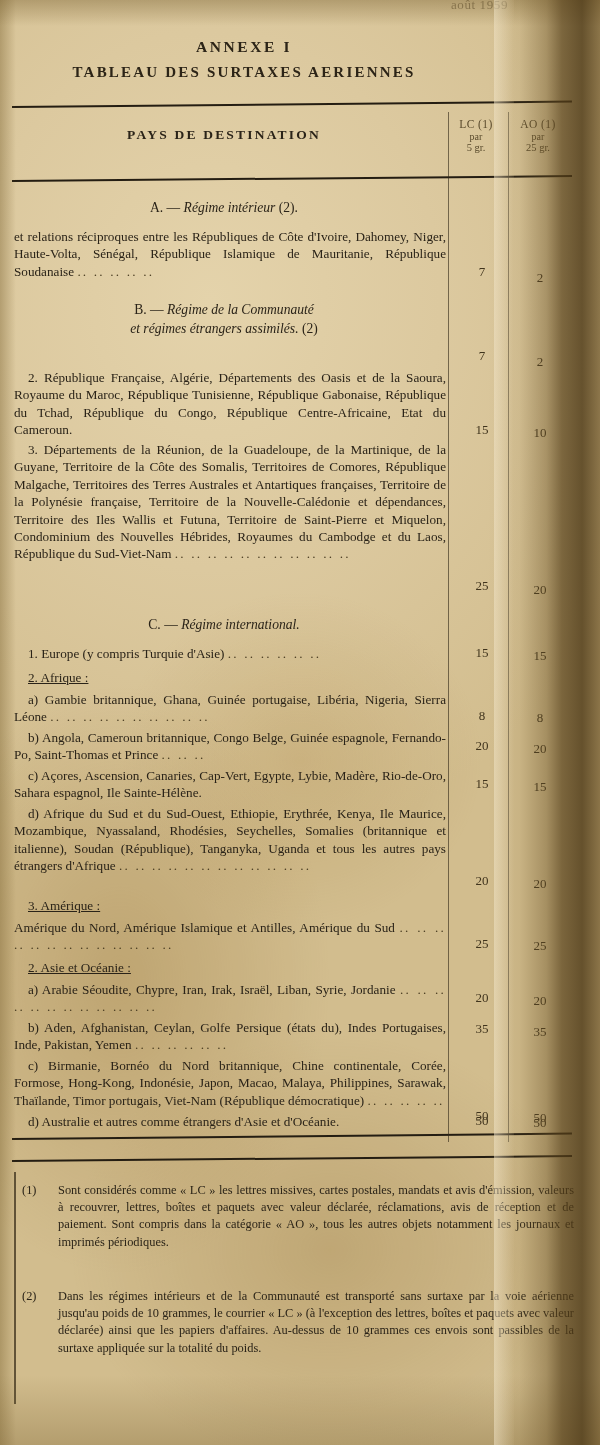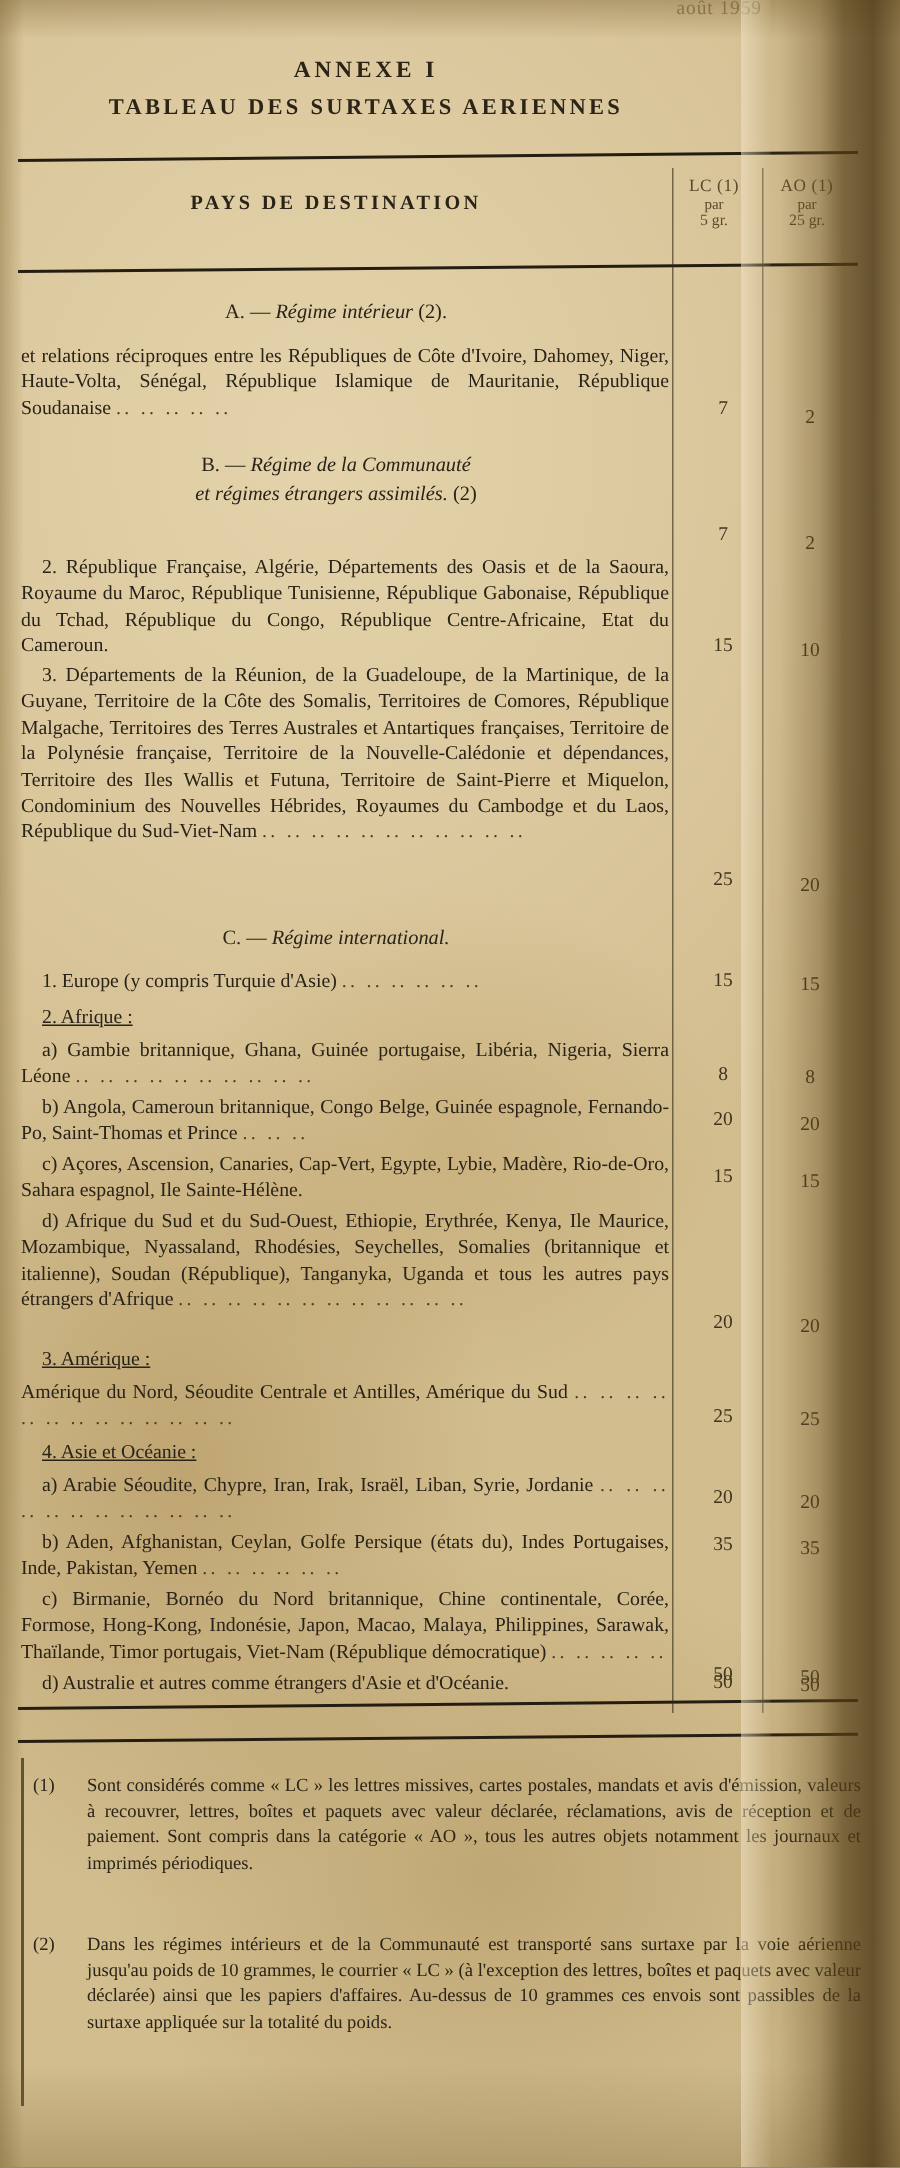--- a/index.html
+++ b/index.html
@@ -370,28 +370,28 @@
         <span class="ld">.. .. .. .. .. .. .. .. .. .. .. ..</span>
       </div>
       <div class="lc" style="top:68px;">20</div>
       <div class="ao" style="top:71px;">20</div>
     </div>
 
     <div class="grp-label" style="top:898px;">3. Amérique :</div>
 
     <div class="entry" style="top:919px; left:0; width:600px; height:40px;">
       <div class="txt">
-        <span>Amérique du Nord, Séoudite Centrale et Antilles, Amérique du Sud</span>
+        <span>Amérique du Nord, Amérique Islamique et Antilles, Amérique du Sud</span>
         <span class="ld">.. .. .. .. .. .. .. .. .. .. .. .. ..</span>
       </div>
       <div class="lc" style="top:17px;">25</div>
       <div class="ao" style="top:19px;">25</div>
     </div>
 
-    <div class="grp-label" style="top:960px;">4. Asie et Océanie :</div>
+    <div class="grp-label" style="top:960px;">2. Asie et Océanie :</div>
 
     <div class="entry" style="top:981px; left:0; width:600px; height:38px;">
       <div class="txt ind">
         <span>a) Arabie Séoudite, Chypre, Iran, Irak, Israël, Liban, Syrie, Jordanie</span>
         <span class="ld">.. .. .. .. .. .. .. .. .. .. .. ..</span>
       </div>
       <div class="lc" style="top:9px;">20</div>
       <div class="ao" style="top:12px;">20</div>
     </div>
 

